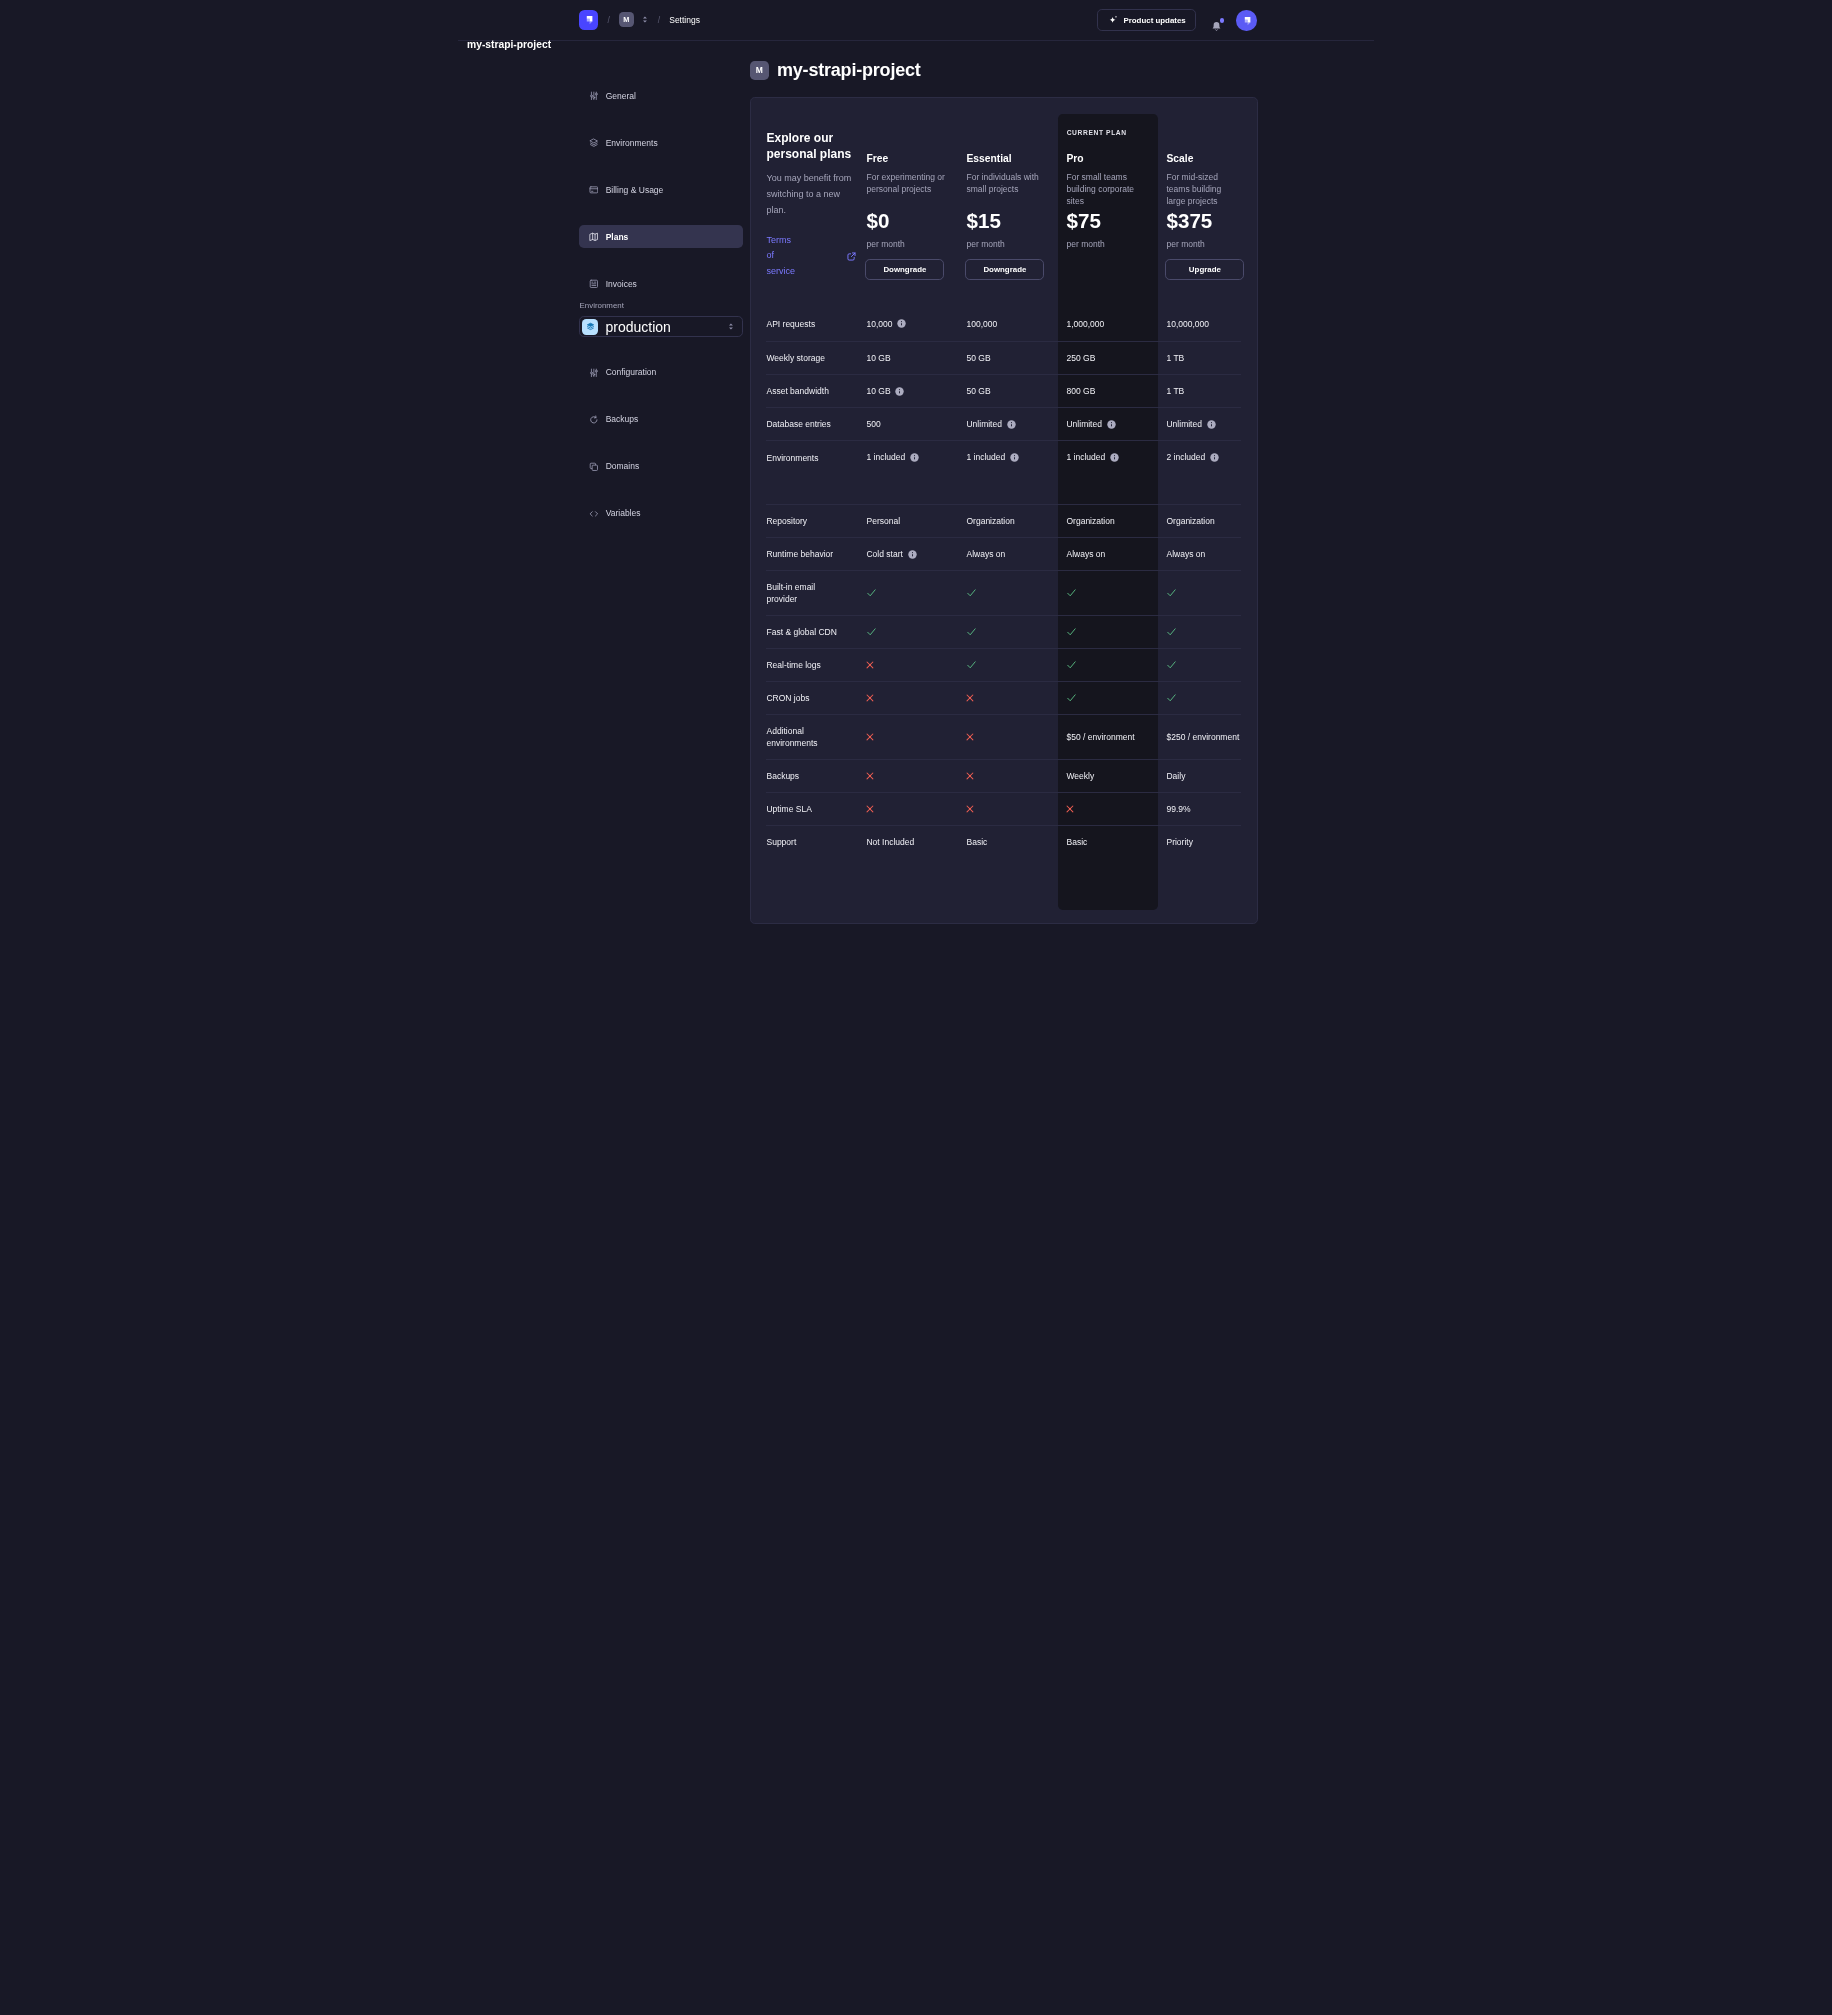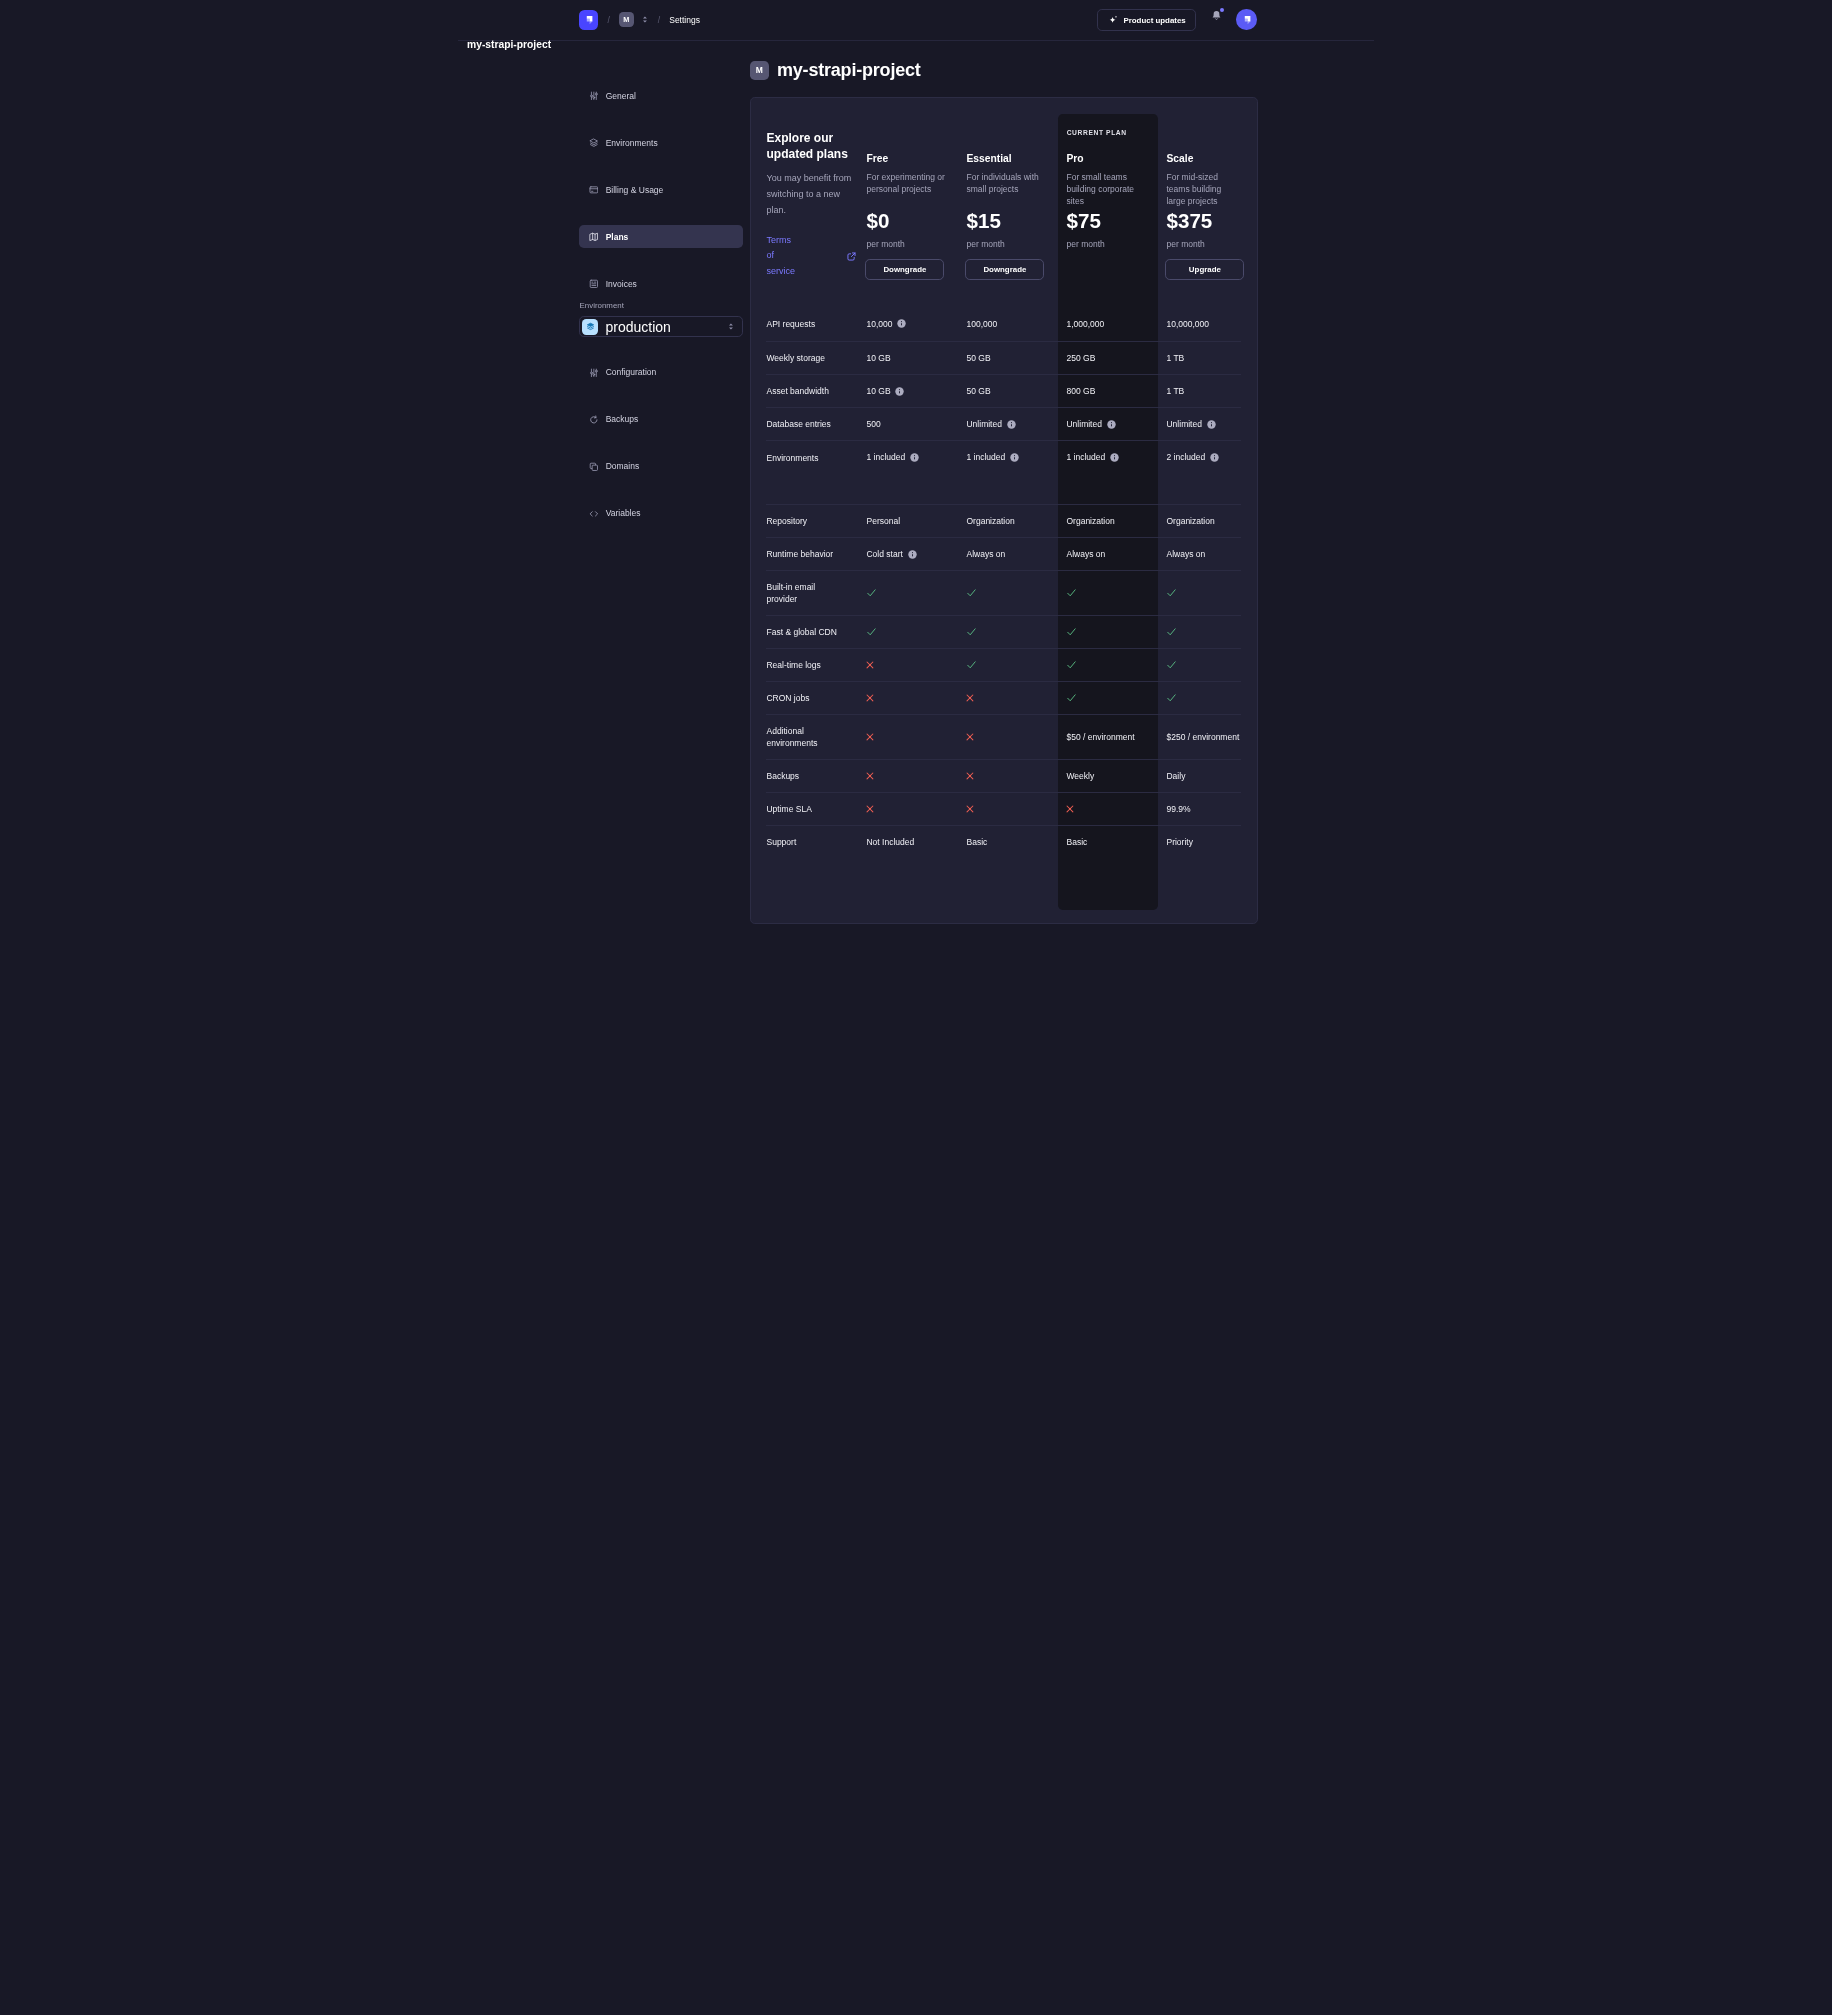--- a/index.html
+++ b/index.html
@@ -14,21 +14,21 @@
   .logo { width:19.4px; height:19.4px; border-radius:5.5px; background:#4945ff; display:flex;
           align-items:center; justify-content:center; cursor:pointer; }
   .logo svg { width:13.3px; height:13.3px; }
   .crumb-sep { color:#5c5c74; font-size:8.5px; margin:0 9px; }
   .crumb-project { display:flex; align-items:center; gap:6px; cursor:pointer; }
   .pbadge { width:15px; height:15px; border-radius:4.2px; background:#565672; color:#fff;
             font-size:7.3px; font-weight:600; display:flex; align-items:center; justify-content:center; }
   .pname { font-size:8.5px; color:#fff; }
   .caret-ud { color:#8e8ea9; margin-left:1.2px; }
   .crumb-current { font-size:8.5px; color:#fff; }
-  .nav-right { display:flex; align-items:flex-start; gap:14.5px; }
+  .nav-right { display:flex; align-items:flex-end; gap:14.5px; }
   .btn-outline { display:flex; align-items:center; gap:5.5px; height:22px; padding:0 9.7px;
                  border:0.6px solid #32324d; border-radius:4.8px; background:transparent; color:#fff;
                  font-size:7.9px; font-weight:600; font-family:inherit; cursor:pointer; }
   .bell { position:relative; cursor:pointer; display:flex; }
   .bell-dot { position:absolute; top:-1.2px; right:-2.4px; width:4.2px; height:4.2px; border-radius:50%; background:#7b79ff; }
   .avatar { width:20.6px; height:20.6px; border-radius:50%; background:#5b5bf5; display:flex;
             align-items:center; justify-content:center; cursor:pointer; }
   .avatar svg { width:13.3px; height:13.3px; }
 
   
@@ -251,21 +251,21 @@
         <span class="pbadge lg">M</span>
         <h1>my-strapi-project</h1>
       </div>
 
       <section class="card">
         <div class="band">
           <div class="band-label">CURRENT PLAN</div>
         </div>
         <div class="phead" id="plans-header">
           <div class="intro">
-            <h2>Explore our updated plans</h2>
+            <h2>Explore our personal plans</h2>
             <p>You may benefit from switching to a new plan.</p>
             <div class="tos">
               <a>Terms of service</a>
               <svg width="11" height="11" viewBox="0 0 17 17" fill="none" stroke="currentColor" stroke-width="1.5" stroke-linecap="round" stroke-linejoin="round">
                 <path d="M7.2 4.4H4.9A1.9 1.9 0 0 0 3 6.3v5.8A1.9 1.9 0 0 0 4.9 14h5.8a1.9 1.9 0 0 0 1.9-1.9V9.8"></path>
                 <path d="M10 3h4v4M14 3 8.4 8.6"></path>
               </svg>
             </div>
           </div>
         <div class="pcell">

